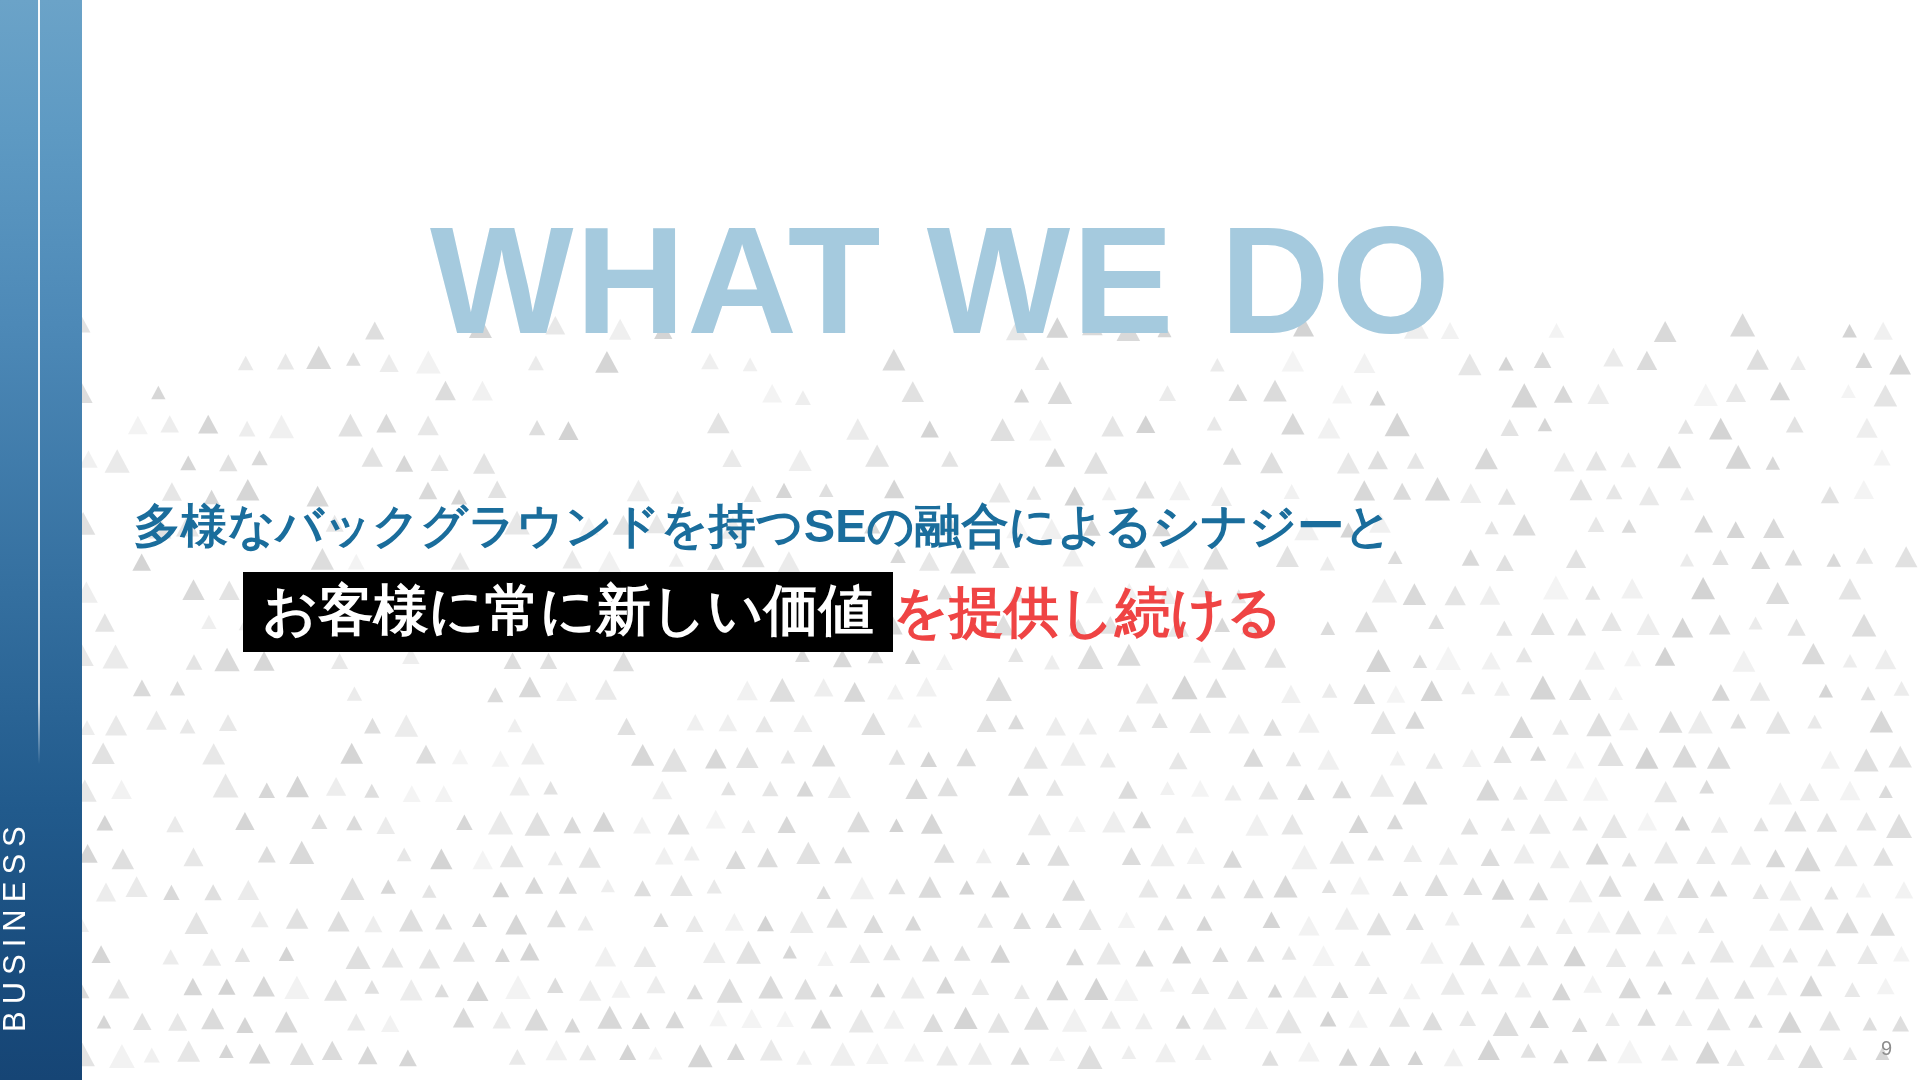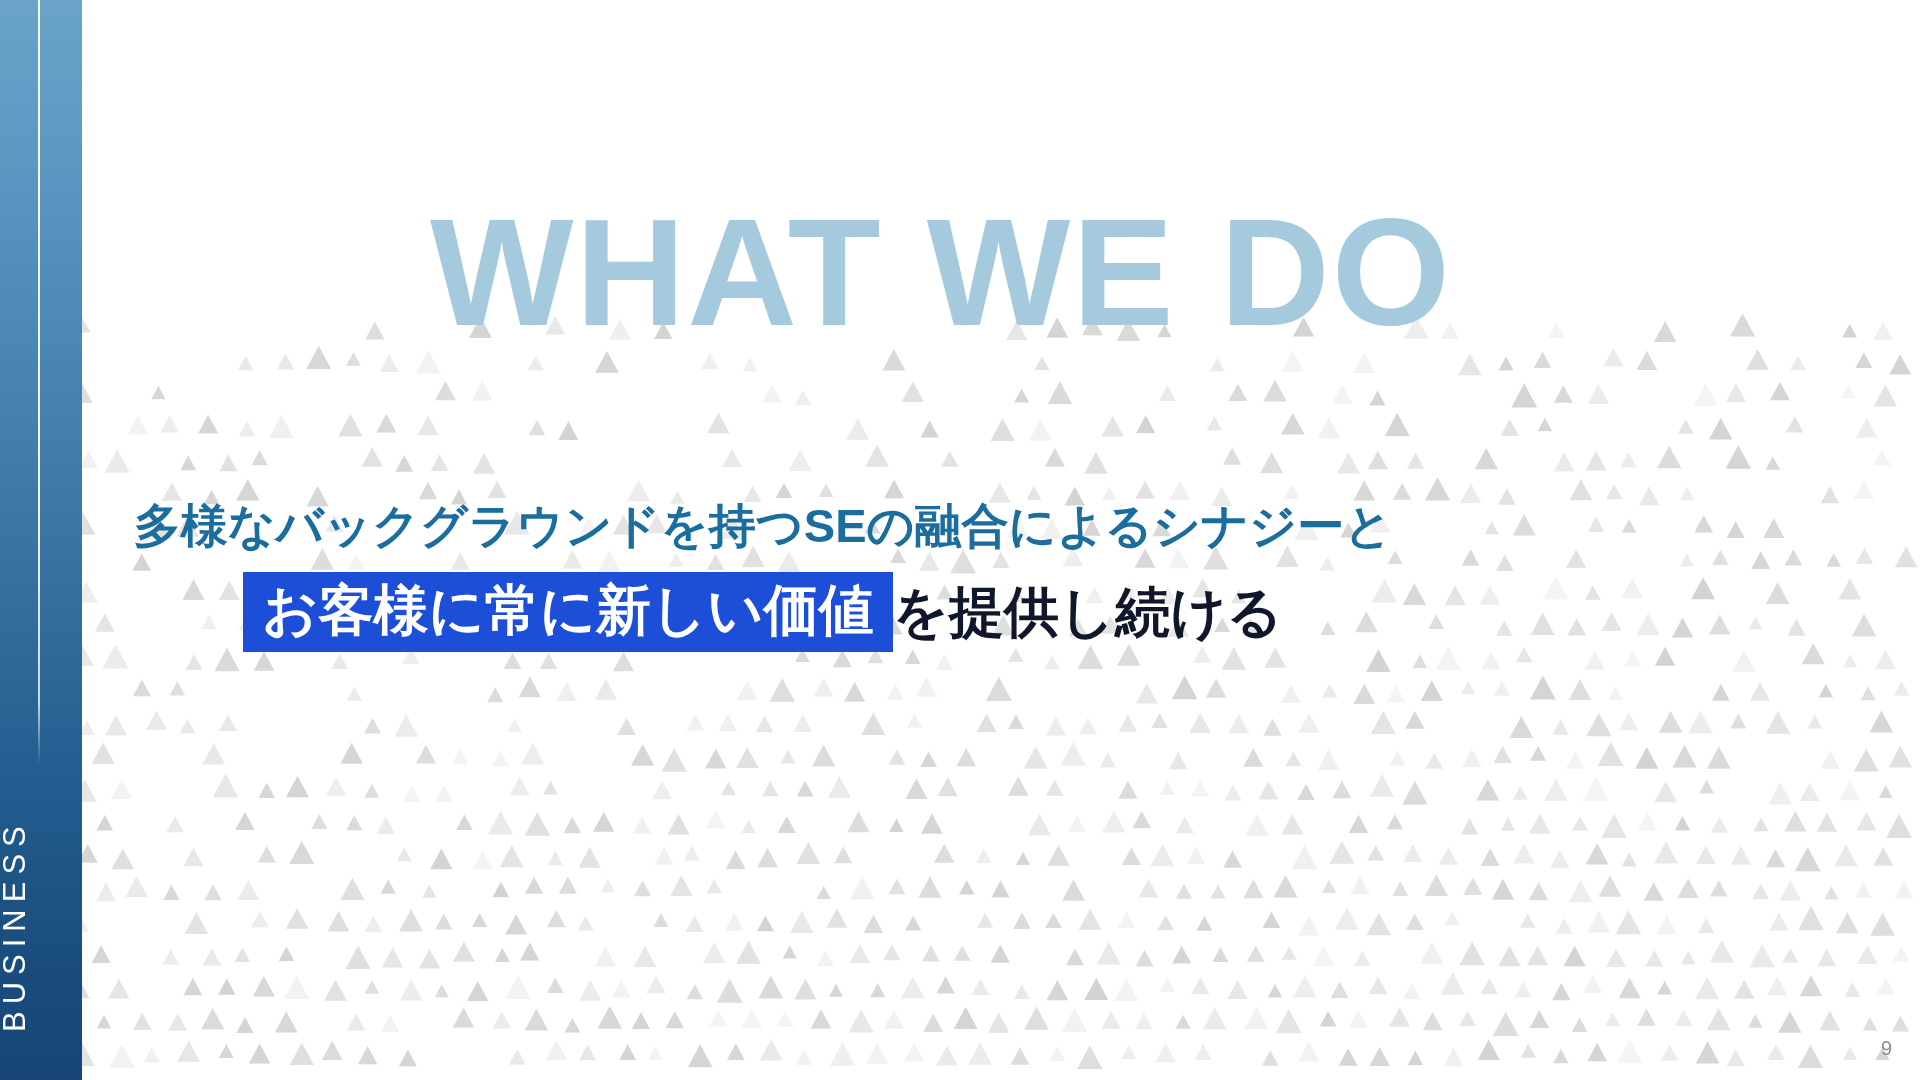--- a/index.html
+++ b/index.html
@@ -91,21 +91,21 @@
     left: 82px;
     top: 0;
     width: 1838px;
     height: 1080px;
     z-index: 3;
   }
 
   #page-title {
     position: absolute;
     left: 0;
-    top: 196px;
+    top: 204px;
     width: 1838px;
     text-align: center;
     color: #a5cade;
     font-size: 152px;
     font-weight: 700;
     letter-spacing: 2px;
     line-height: 1;
     white-space: nowrap;
     padding-right: 120px;
     box-sizing: border-box;
@@ -125,31 +125,31 @@
     line-height: 1.72;
     white-space: nowrap;
   }
   .copy-line { display: block; }
   .copy-line-3 {
     font-size: 55px;
     line-height: 1.50;
   }
   .highlight-box {
     display: inline-block;
-    background: #1d4ed8;
+    background: #000000;
     color: #ffffff;
     padding: 10px 19px 14px 19px;
     margin-right: 0;
     line-height: 1.02;
     vertical-align: middle;
   }
   .tail-text {
     display: inline-block;
     vertical-align: middle;
-    color: #0f172a;
+    color: #ef4444;
   }
 
   #page-number {
     position: absolute;
     right: 28px;
     bottom: 22px;
     z-index: 6;
     color: #8d8d8d;
     font-size: 20px;
     font-weight: 400;

